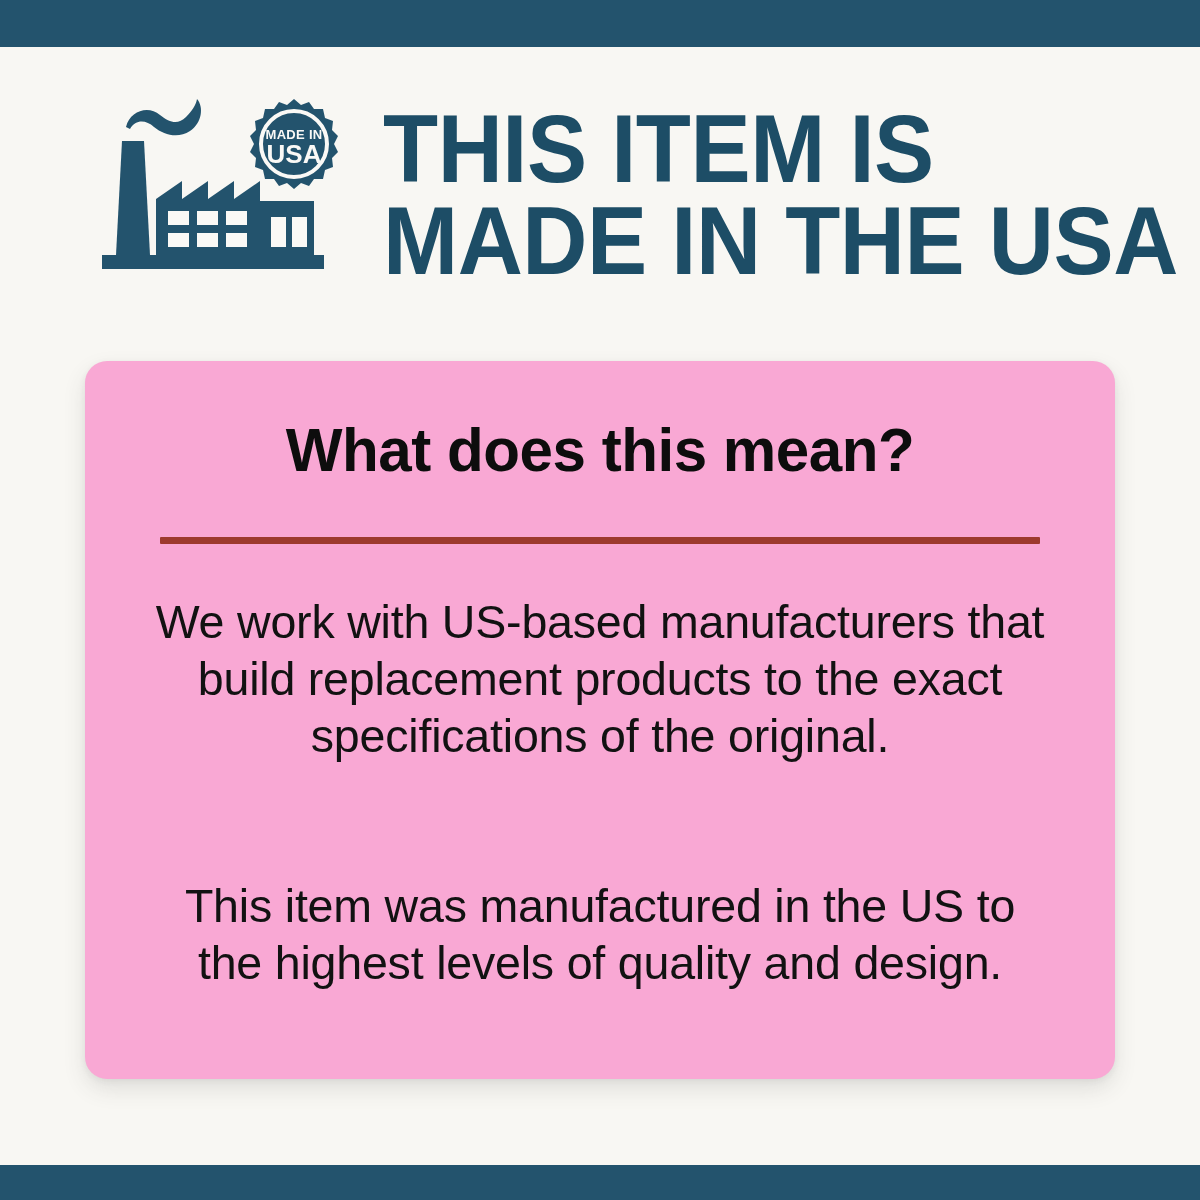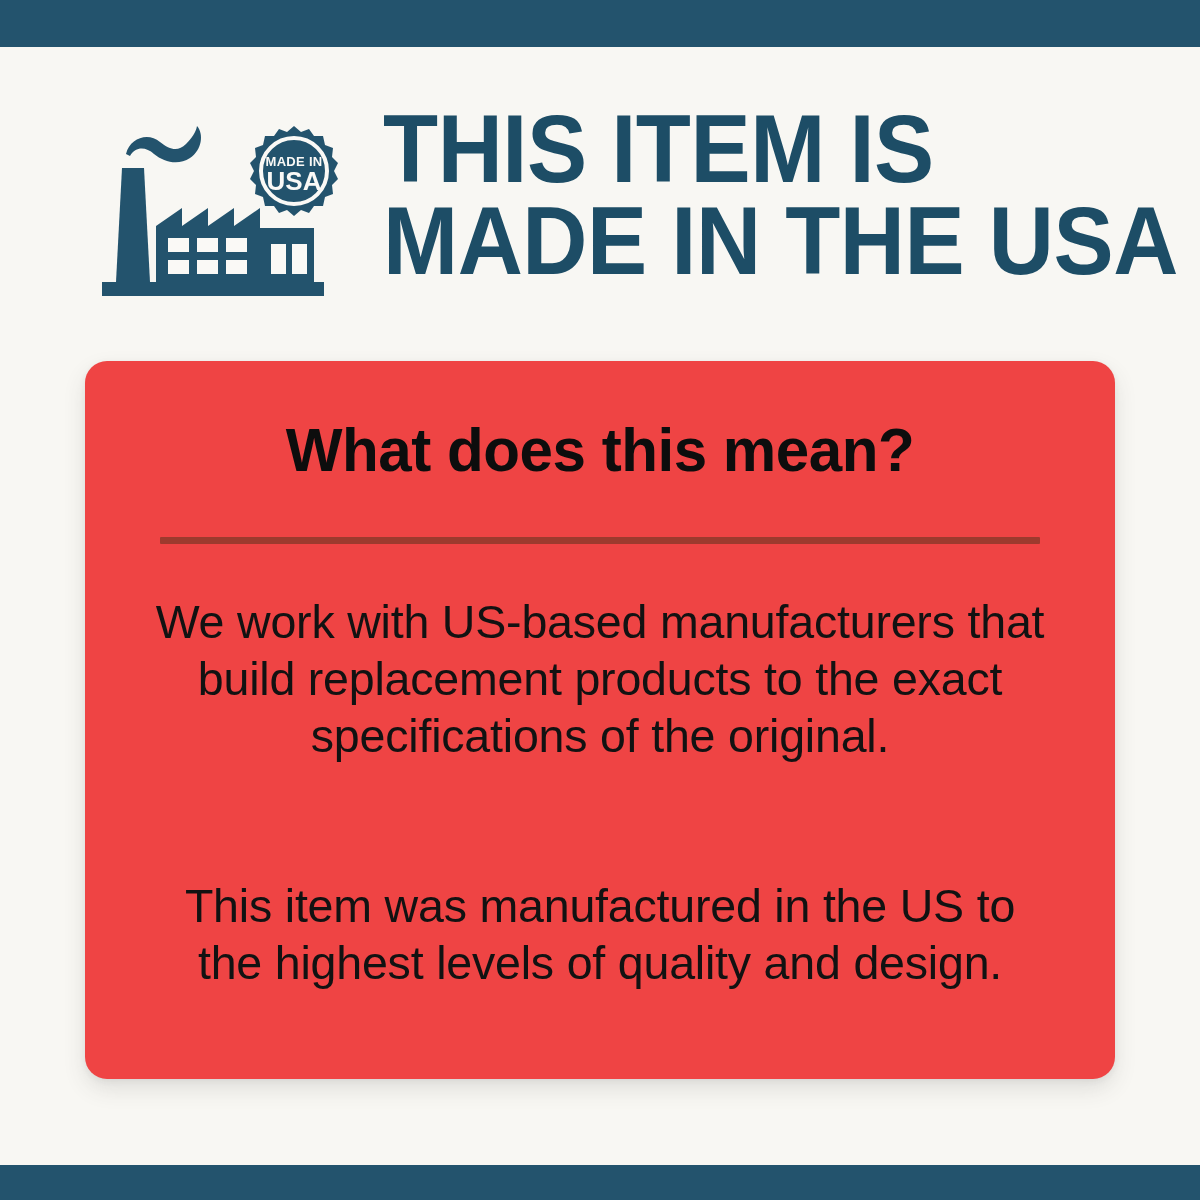--- a/index.html
+++ b/index.html
@@ -39,21 +39,21 @@
   .header {
     position: absolute;
     left: 0;
     top: 47px;
     width: 1200px;
     height: 250px;
   }
   .logo-mark {
     position: absolute;
     left: 100px;
-    top: 73px;
+    top: 46px;
     width: 250px;
     height: 180px;
   }
   .logo-mark svg { display: block; }
 
   .headline {
     position: absolute;
     left: 383px;
     top: 56px;
     width: 790px;
@@ -69,21 +69,21 @@
   }
   .headline .hl-line { display: block; }
 
   
   .card {
     position: absolute;
     left: 85px;
     top: 361px;
     width: 1030px;
     height: 718px;
-    background: #ef4444;
+    background: #f9a8d4;
     border-radius: 22px;
     box-shadow: 0 10px 22px rgba(60,60,60,0.13),
                 0 2px 6px rgba(60,60,60,0.07);
   }
 
   .card-title {
     position: absolute;
     left: 0;
     top: 58px;
     width: 1030px;

